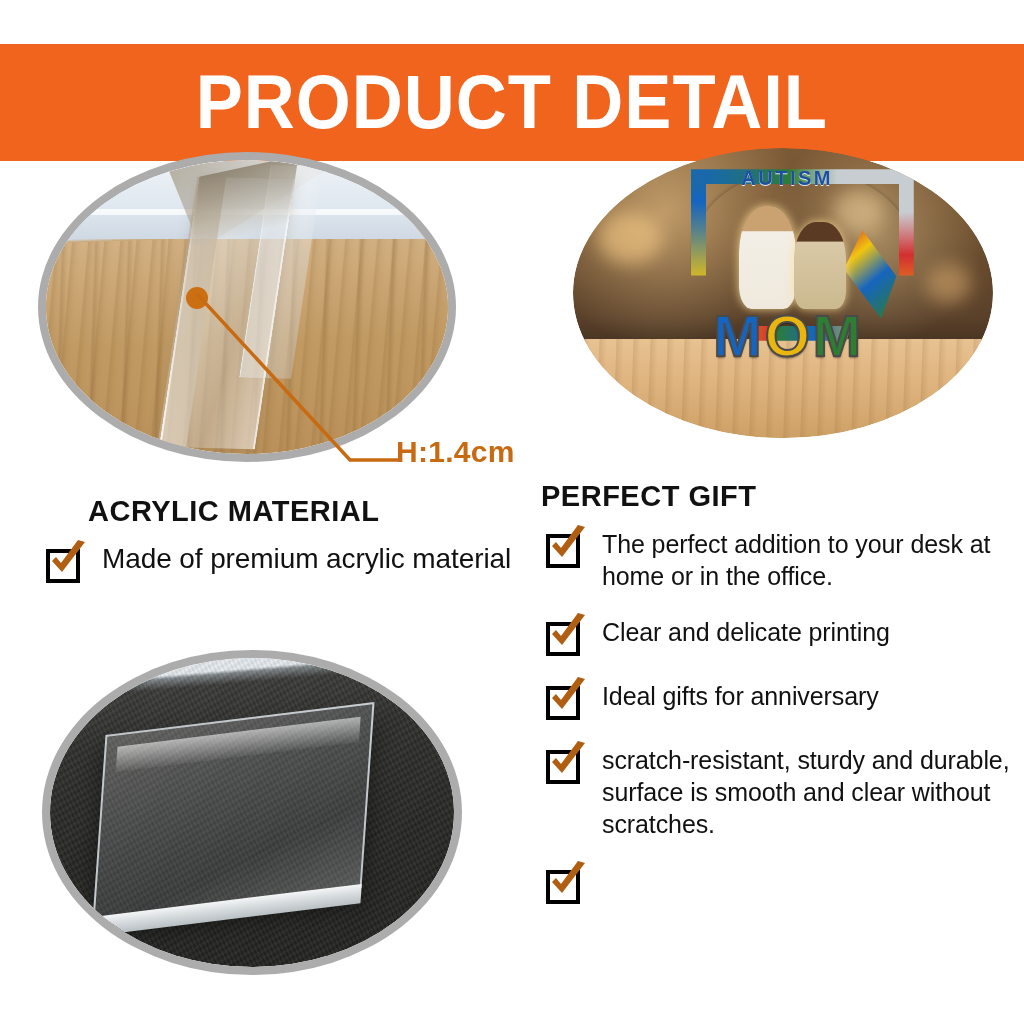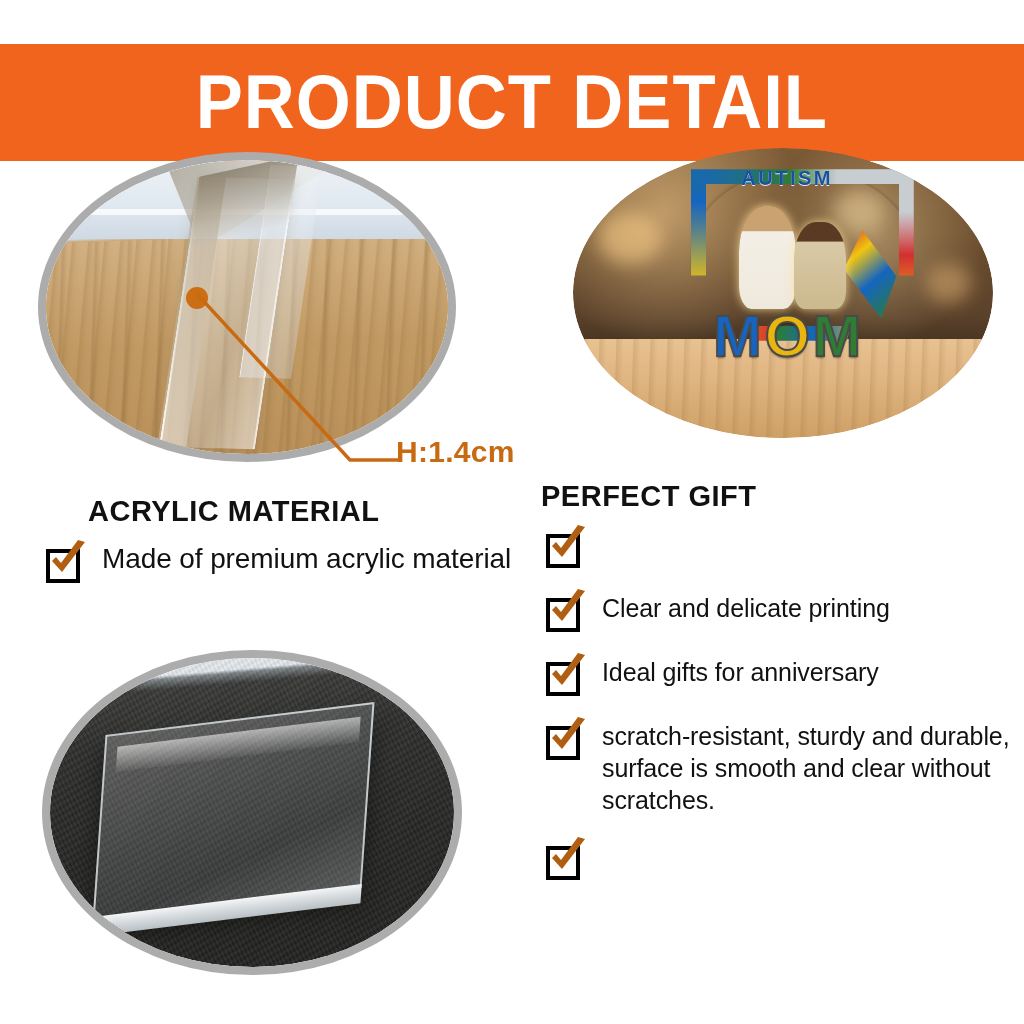--- a/index.html
+++ b/index.html
@@ -470,20 +470,21 @@
 <div class="section-heading" id="heading-gift">PERFECT GIFT</div>
 <div class="feature-list" id="list-gift">
 
   <div class="feature-item">
     <span class="checkbox-icon">
       <span class="box"></span>
       <svg viewBox="0 0 42 42" xmlns="http://www.w3.org/2000/svg">
         <path d="M4 21 L14 32 L37 2 L30 0 L13 23 L8 17 Z" fill="#B05E12"></path>
       </svg>
     </span>
+    <span class="feature-text">The perfect addition to your desk at home or in the office.</span>
   </div>
 
   <div class="feature-item">
     <span class="checkbox-icon">
       <span class="box"></span>
       <svg viewBox="0 0 42 42" xmlns="http://www.w3.org/2000/svg">
         <path d="M4 21 L14 32 L37 2 L30 0 L13 23 L8 17 Z" fill="#B05E12"></path>
       </svg>
     </span>
     <span class="feature-text">Clear and delicate printing</span>

